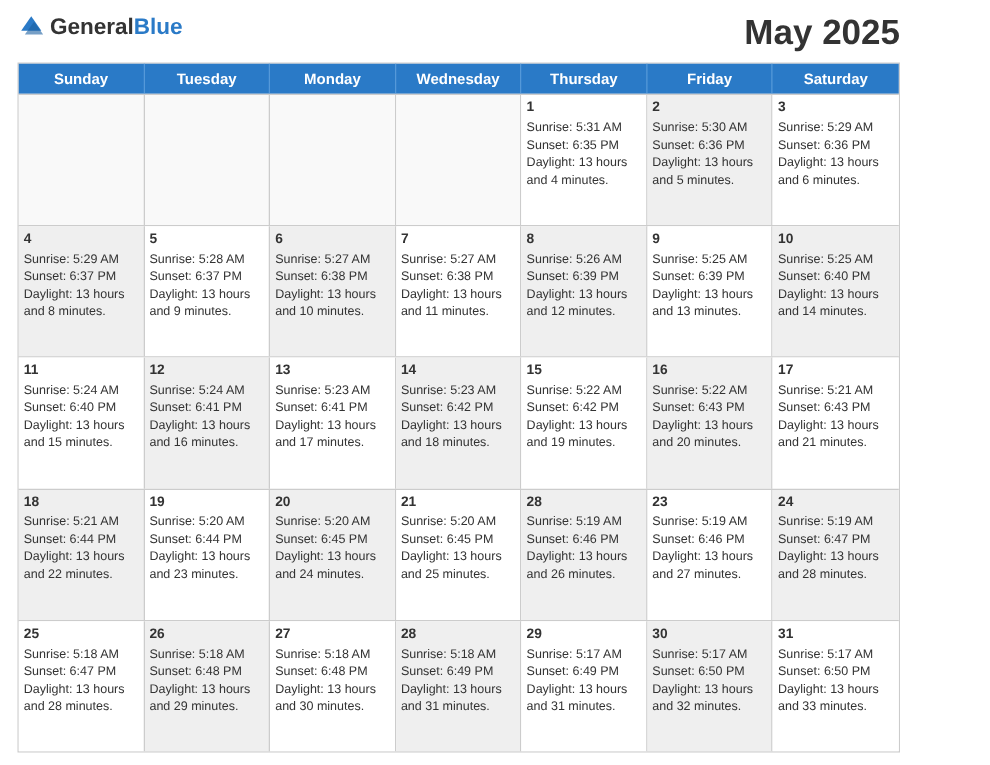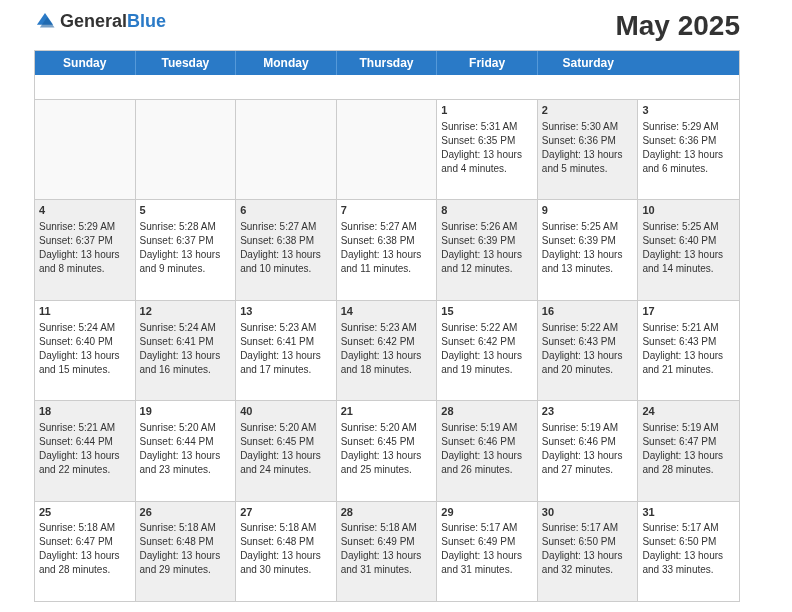--- a/index.html
+++ b/index.html
@@ -9,21 +9,20 @@
       width: 792px;
       height: 612px;
       overflow: hidden;
     }
     .page {
       width: 734px;
       height: 612px;
       padding: 10px 14px;
       display: flex;
       flex-direction: column;
-      margin-left: 20px;
     }
     .header {
       display: flex;
       justify-content: space-between;
       align-items: flex-start;
       margin-bottom: 8px;
     }
     .logo {
       display: flex;
       align-items: center;
@@ -43,21 +42,20 @@
     }
     .location {
       font-size: 14px;
       color: #555;
     }
     .calendar {
       flex: 1;
       display: flex;
       flex-direction: column;
       border: 1px solid #ccc;
-      gap: 24px;
     }
     .cal-header-row {
       display: grid;
       grid-template-columns: repeat(7, 1fr);
       background: #2a7ac7;
     }
     .cal-header-cell {
       color: #fff;
       font-size: 12px;
       font-weight: bold;
@@ -118,20 +116,21 @@
     <div class="title-block">
       <div class="month-year">May 2025</div>
     </div>
   </div>
 
   <div class="calendar">
     <div class="cal-header-row">
     <div class="cal-header-cell">Sunday</div>
         <div class="cal-header-cell">Tuesday</div>
         <div class="cal-header-cell">Monday</div>
+        <div class="cal-header-cell">Wednesday</div>
         <div class="cal-header-cell">Thursday</div>
         <div class="cal-header-cell">Friday</div>
         <div class="cal-header-cell">Saturday</div>
       </div>
     <div class="cal-body">
     <div class="cal-row">
           <div class="cal-cell empty"></div>
           <div class="cal-cell empty"></div>
           <div class="cal-cell empty"></div>
           <div class="cal-cell empty"></div>
@@ -211,21 +210,21 @@
         <div class="cal-row">
           <div class="cal-cell shaded">
             <span class="day-number">18</span>
             <div class="cell-text">Sunrise: 5:21 AM<br>Sunset: 6:44 PM<br>Daylight: 13 hours and 22 minutes.</div>
           </div>
           <div class="cal-cell">
             <span class="day-number">19</span>
             <div class="cell-text">Sunrise: 5:20 AM<br>Sunset: 6:44 PM<br>Daylight: 13 hours and 23 minutes.</div>
           </div>
           <div class="cal-cell shaded">
-            <span class="day-number">40</span>
+            <span class="day-number">20</span>
             <div class="cell-text">Sunrise: 5:20 AM<br>Sunset: 6:45 PM<br>Daylight: 13 hours and 24 minutes.</div>
           </div>
           <div class="cal-cell">
             <span class="day-number">21</span>
             <div class="cell-text">Sunrise: 5:20 AM<br>Sunset: 6:45 PM<br>Daylight: 13 hours and 25 minutes.</div>
           </div>
           <div class="cal-cell shaded">
             <span class="day-number">28</span>
             <div class="cell-text">Sunrise: 5:19 AM<br>Sunset: 6:46 PM<br>Daylight: 13 hours and 26 minutes.</div>
           </div>

